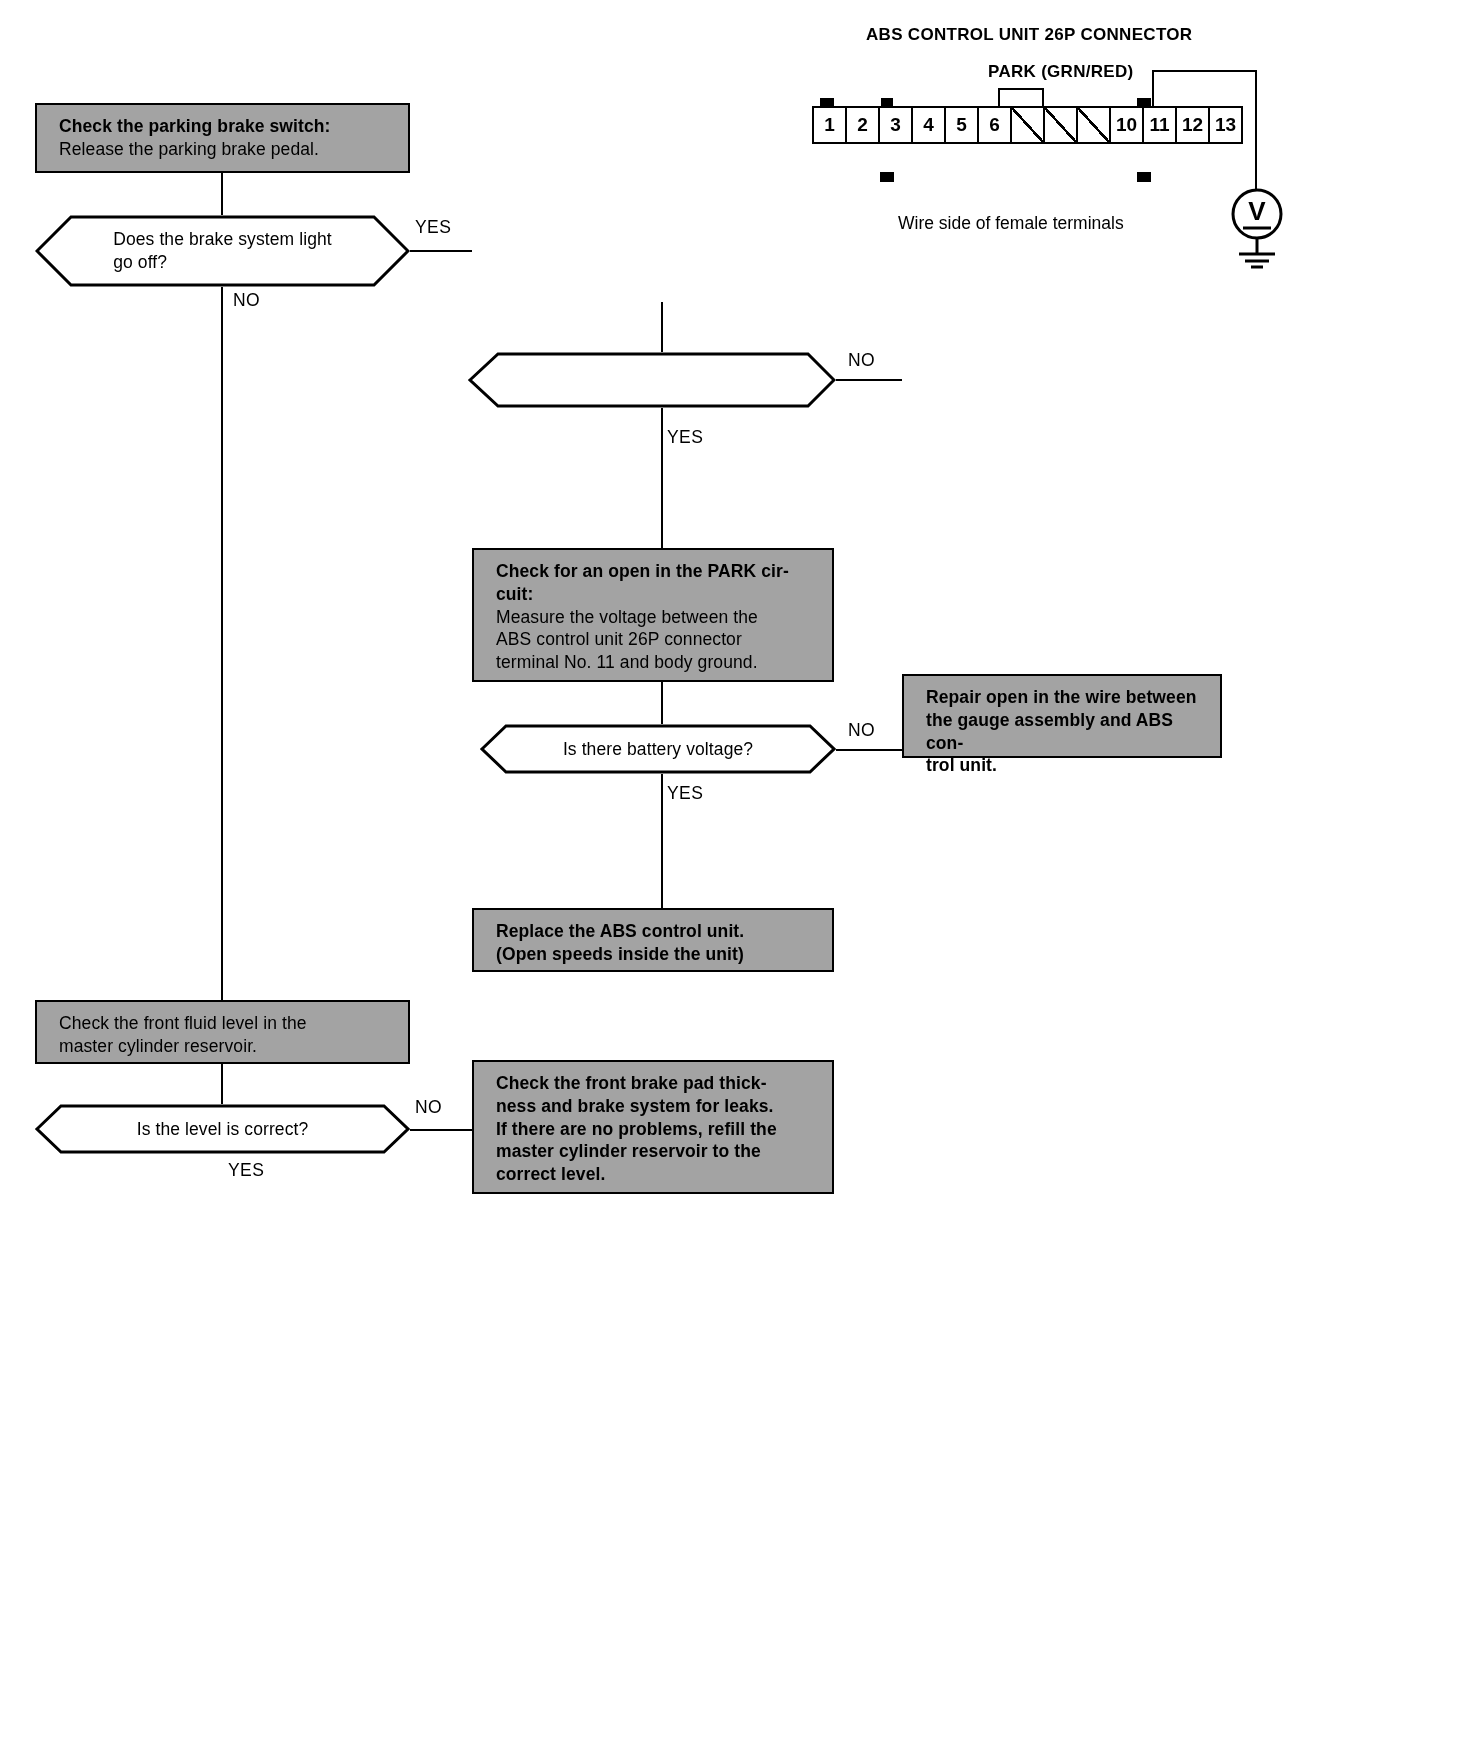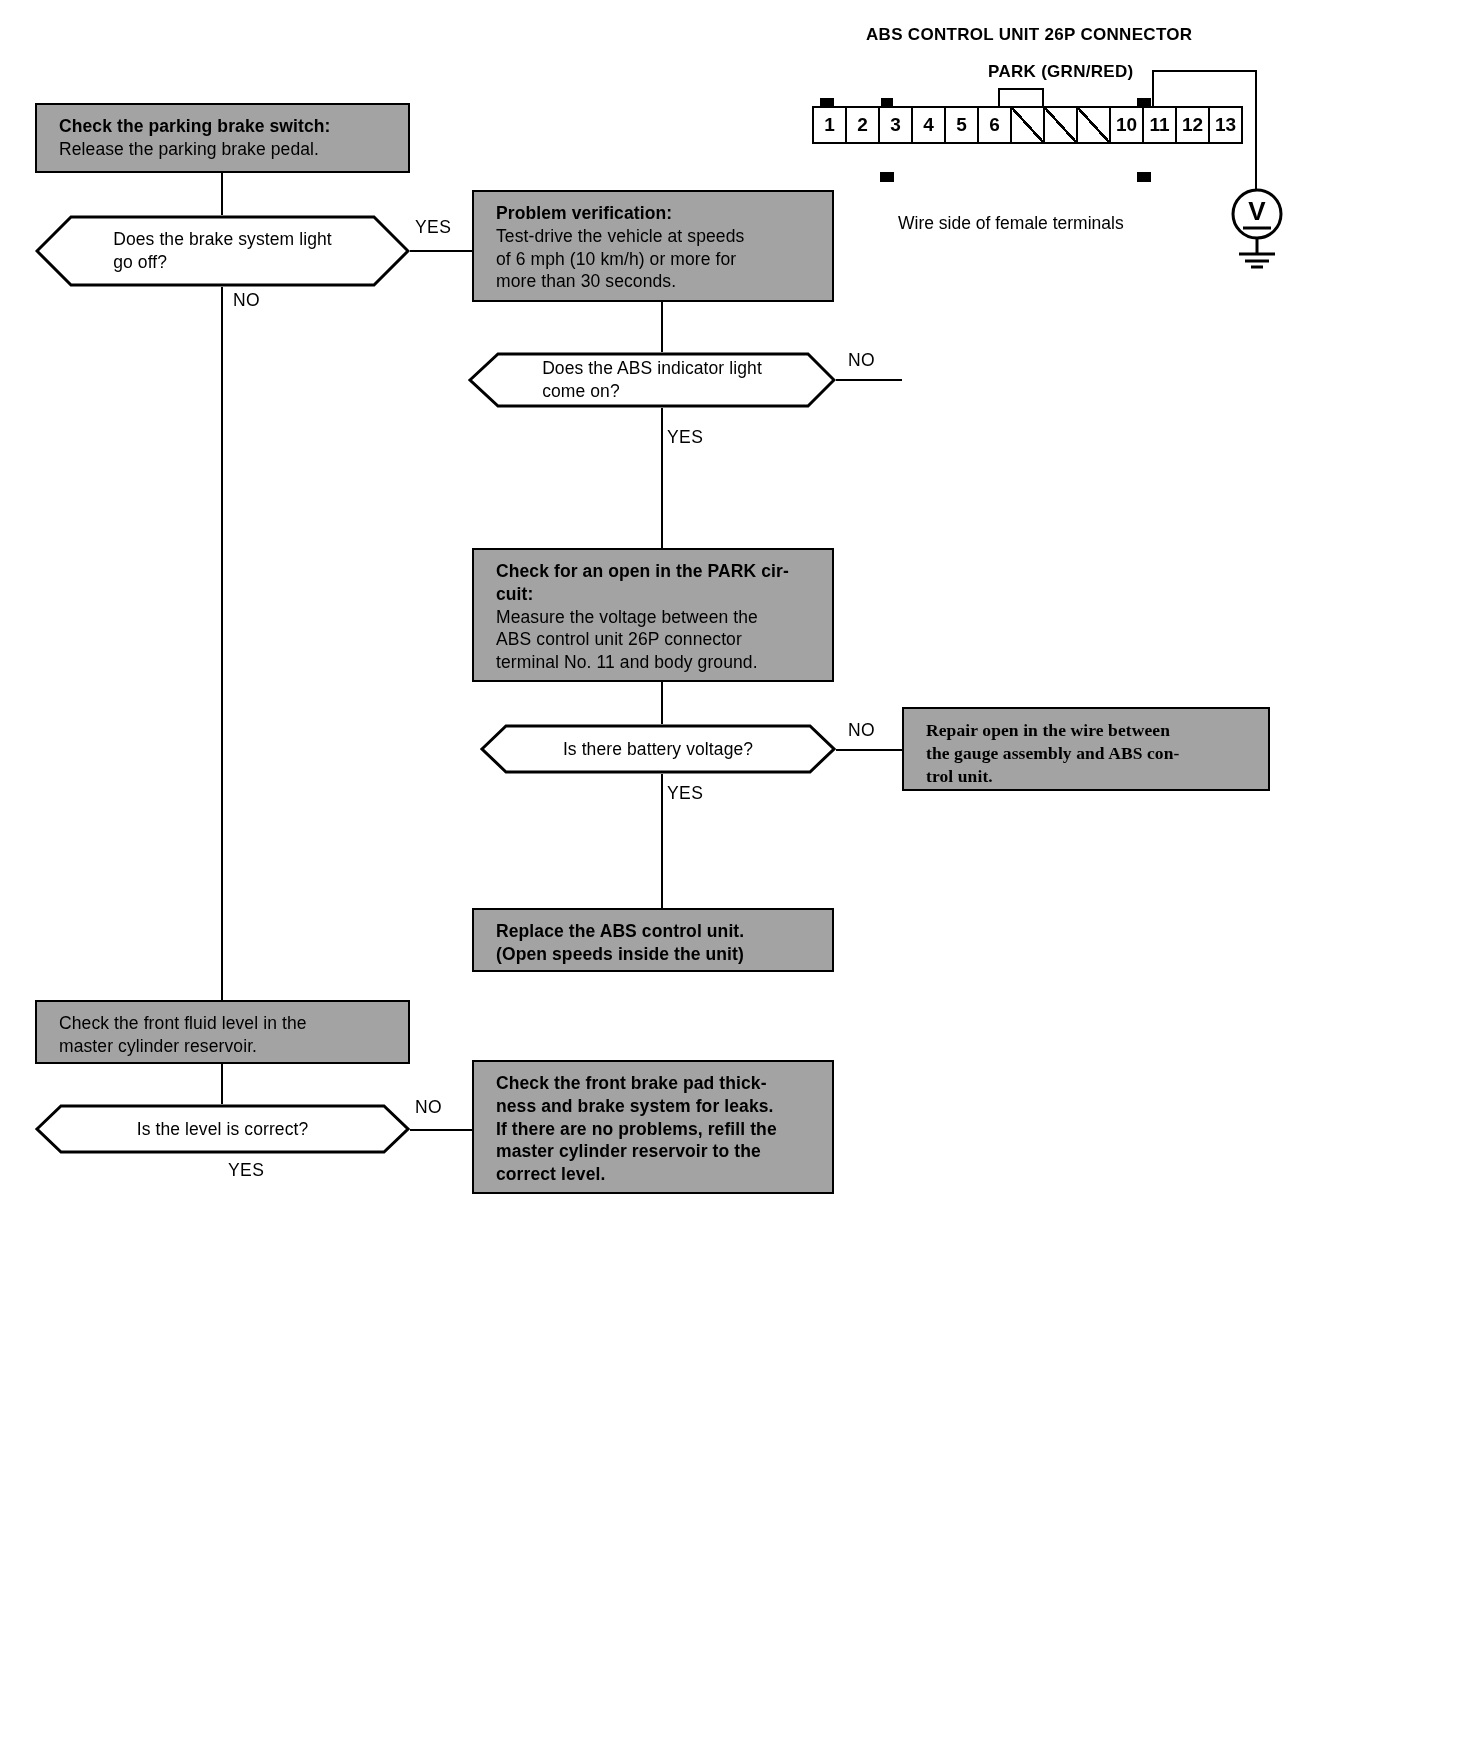--- a/index.html
+++ b/index.html
@@ -134,37 +134,27 @@
     </svg>
     <div class="inner">
       <div>Is the level is correct?</div>
     </div>
   </div>
 
   <div class="ln hl" style="left:410px;top:1129px;width:62px;"></div>
   <div class="lbl" style="left:415px;top:1097px;">NO</div>
   <div class="lbl" style="left:228px;top:1160px;">YES</div>
 
-  <div class="box" style="left:472px;top:190px;width:362px;height:112px;">
-    <div class="b">Problem verification:</div>
-    <div class="r">Test-drive the vehicle at speeds</div>
-    <div class="r">of 6 mph (10 km/h) or more for</div>
-    <div class="r">more than 30 seconds.</div>
-  </div>
 
   <div class="ln vl" style="left:661px;top:302px;height:50px;"></div>
 
   <div class="hex" style="left:468px;top:352px;width:368px;height:56px;">
     <svg class="hexsvg" viewBox="0 0 368 56" preserveAspectRatio="none">
       <polygon points="2,28 30,2 340,2 366,28 340,54 30,54" fill="#fff" stroke="#000" stroke-width="3" vector-effect="non-scaling-stroke"></polygon>
     </svg>
-    <div class="inner" style="text-align:left;">
-      <div>Does the ABS indicator light</div>
-      <div>come on?</div>
-    </div>
   </div>
 
   <div class="ln hl" style="left:836px;top:379px;width:66px;"></div>
   <div class="lbl" style="left:848px;top:350px;">NO</div>
 
 
   <div class="ln vl" style="left:661px;top:408px;height:140px;"></div>
   <div class="lbl" style="left:667px;top:427px;">YES</div>
 
   <div class="box" style="left:472px;top:548px;width:362px;height:134px;">
@@ -182,21 +172,21 @@
       <polygon points="2,25 26,2 330,2 354,25 330,48 26,48" fill="#fff" stroke="#000" stroke-width="3" vector-effect="non-scaling-stroke"></polygon>
     </svg>
     <div class="inner">
       <div>Is there battery voltage?</div>
     </div>
   </div>
 
   <div class="ln hl" style="left:836px;top:749px;width:66px;"></div>
   <div class="lbl" style="left:848px;top:720px;">NO</div>
 
-  <div class="box" style="left:902px;top:707px;width:368px;height:84px;font-family:Liberation Serif, serif;">
+  <div class="box" style="left:902px;top:674px;width:320px;height:84px;">
     <div class="b">Repair open in the wire between</div>
     <div class="b">the gauge assembly and ABS con-</div>
     <div class="b">trol unit.</div>
   </div>
 
   <div class="ln vl" style="left:661px;top:774px;height:136px;"></div>
   <div class="lbl" style="left:667px;top:783px;">YES</div>
 
   <div class="box" style="left:472px;top:908px;width:362px;height:64px;">
     <div class="b">Replace the ABS control unit.</div>

